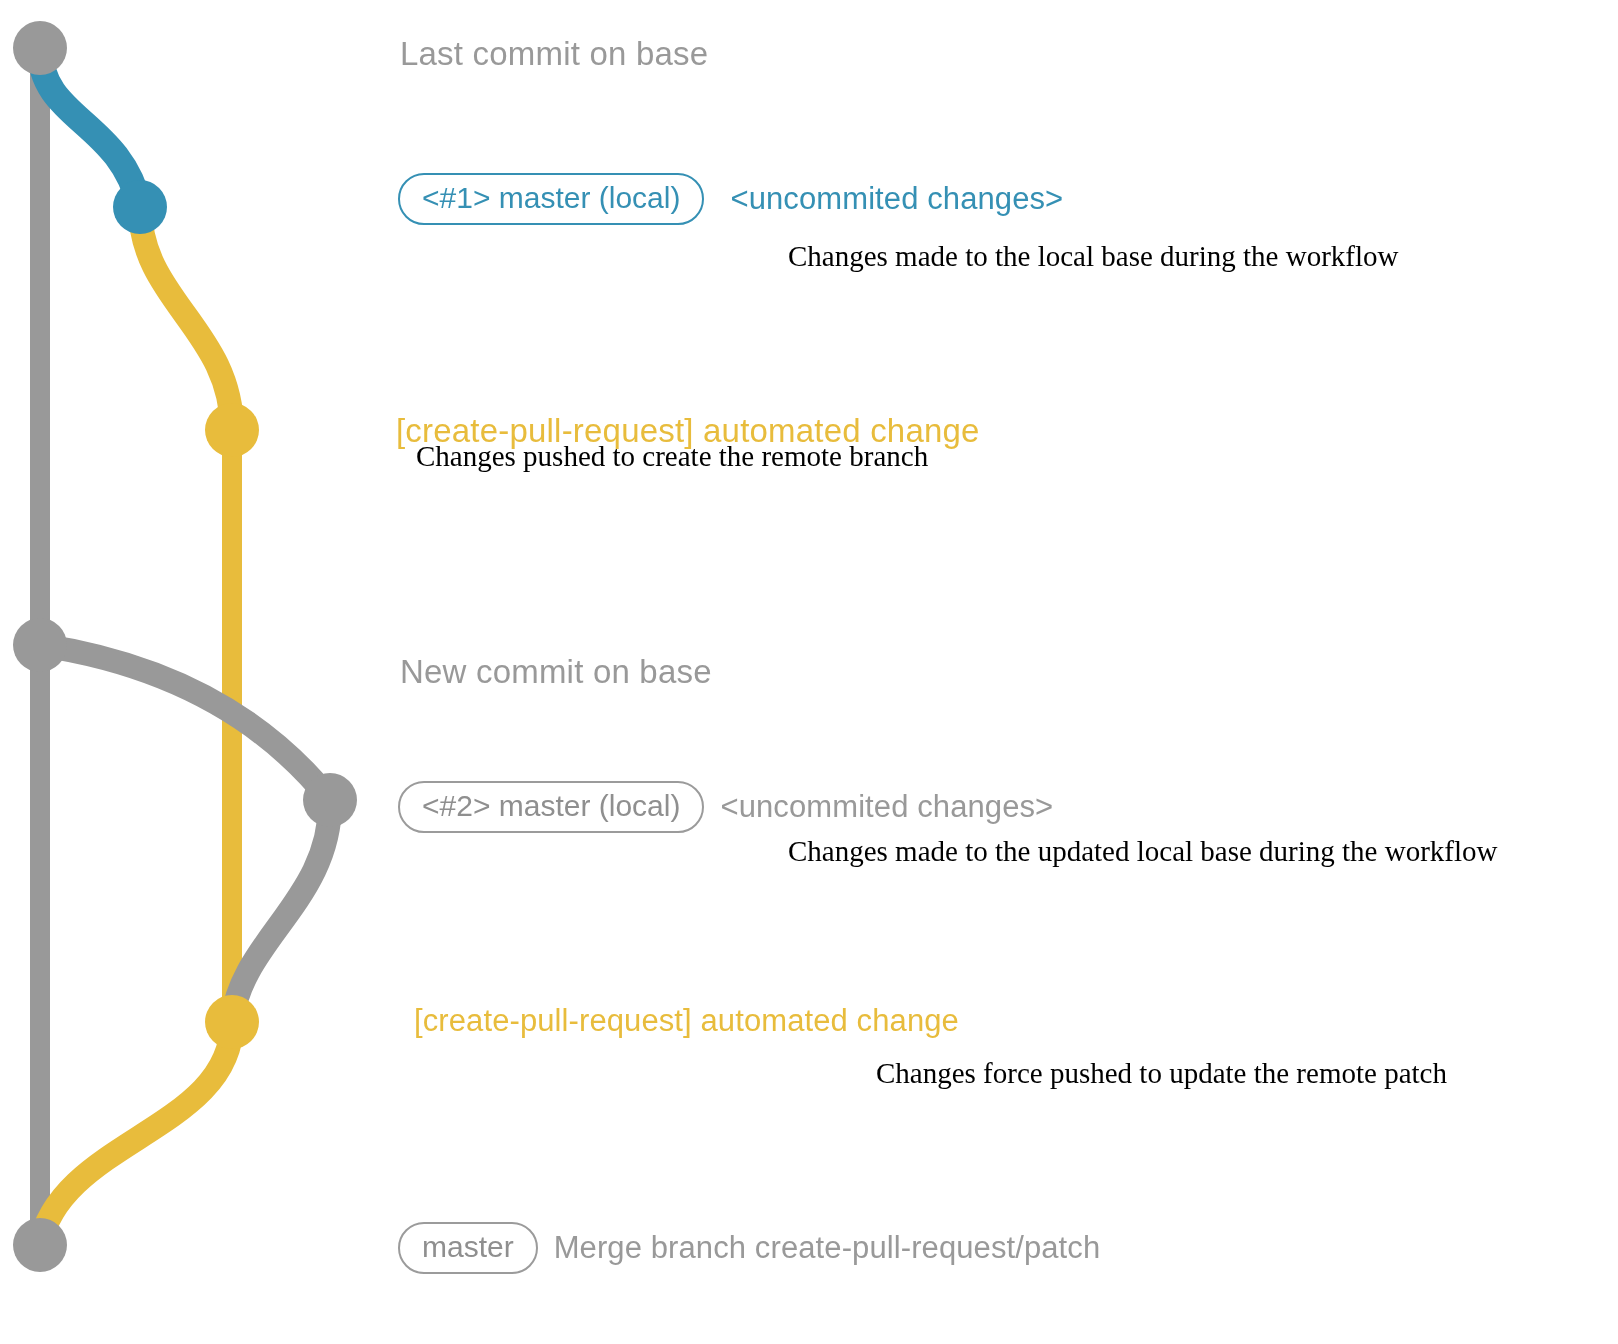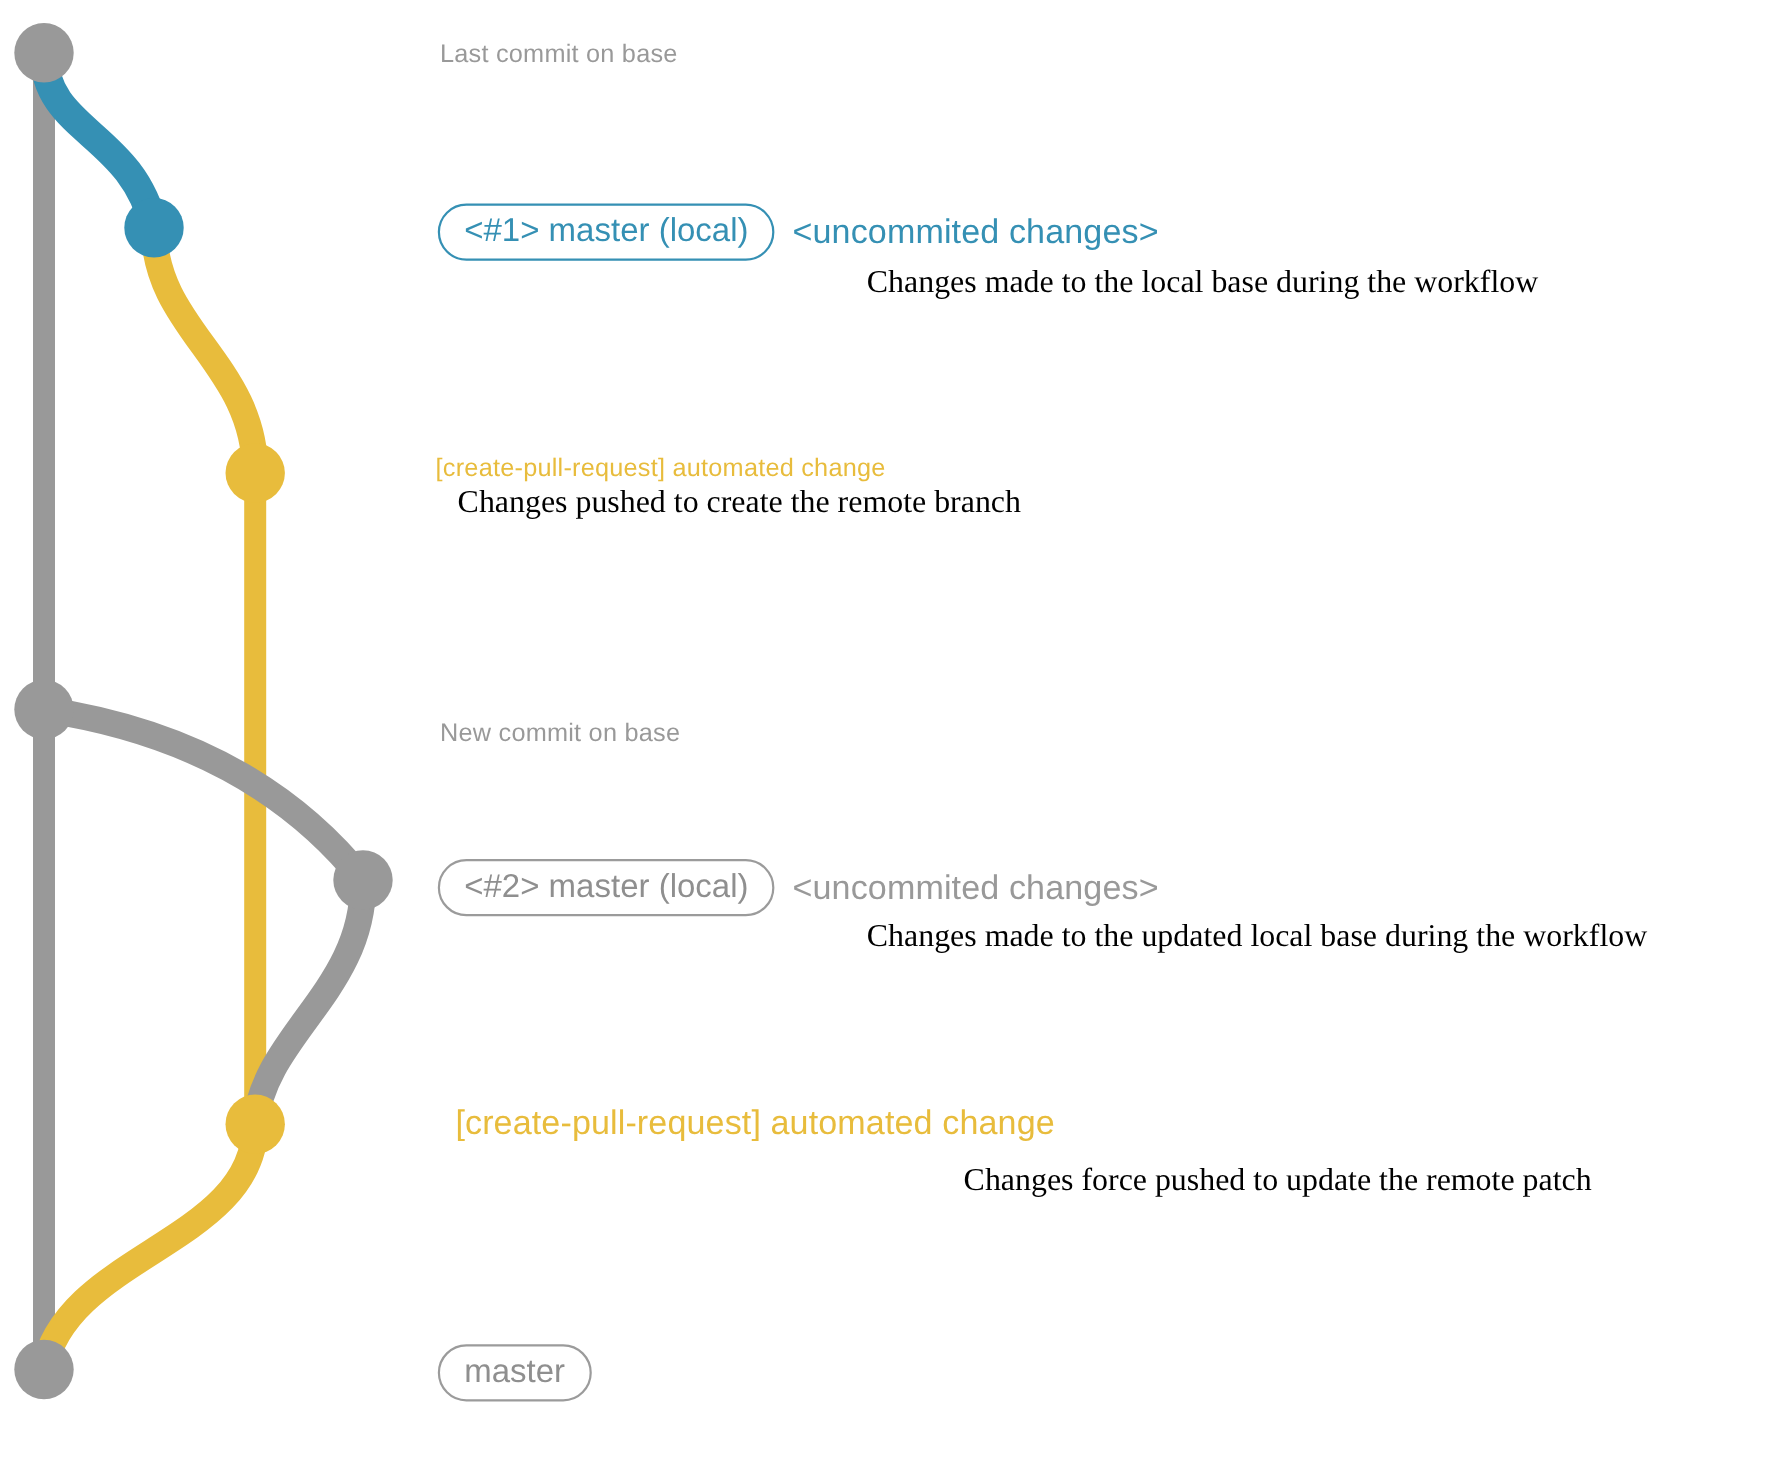--- a/index.html
+++ b/index.html
@@ -25,21 +25,21 @@
 
   .row {
     position: absolute;
     display: flex;
     align-items: center;
     white-space: nowrap;
   }
 
   .heading-text {
     font-family: "Liberation Sans", sans-serif;
-    font-size: 23px;
+    font-size: 33px;
     color: #999999;
     letter-spacing: 0.2px;
   }
 
   .badge {
     display: inline-block;
     border: 2px solid #999999;
     border-radius: 26px;
     padding: 7px 22px 9px 22px;
     font-family: "Liberation Sans", sans-serif;
@@ -100,21 +100,21 @@
   <circle cx="40" cy="645" r="27" fill="#999999"></circle>
   <circle cx="330" cy="800" r="27" fill="#999999"></circle>
   <circle cx="232" cy="1022" r="27" fill="#E8BC3C"></circle>
   <circle cx="40" cy="1245" r="27" fill="#999999"></circle>
 </svg>
 
 <div class="row section-title" style="left:400px; top:35px;">
   <span class="heading-text">Last commit on base</span>
 </div>
 
-<div class="row" style="left:398px; top:185px;">
+<div class="row" style="left:398px; top:173px;gap:10px;">
   <span class="badge blue">&lt;#1&gt; master (local)</span>
   <span class="subject blue">&lt;uncommited changes&gt;</span>
 </div>
 <div class="desc" style="left:788px; top:240px;">Changes made to the local base during the workflow</div>
 
 <div class="row" style="left:396px; top:412px;">
   <span class="heading-text" style="color:#E8BC3C;">[create-pull-request] automated change</span>
 </div>
 <div class="desc" style="left:416px; top:440px;">Changes pushed to create the remote branch</div>
 
@@ -128,13 +128,14 @@
 </div>
 <div class="desc" style="left:788px; top:835px;">Changes made to the updated local base during the workflow</div>
 
 <div class="row" style="left:398px; top:1003px;">
   <span class="subject yellow">[create-pull-request] automated change</span>
 </div>
 <div class="desc" style="left:876px; top:1057px;">Changes force pushed to update the remote patch</div>
 
 <div class="row" style="left:398px; top:1222px;">
   <span class="badge gray">master</span>
+  <span class="subject gray">Merge branch create-pull-request/patch</span>
 </div>
 
 </body></html>

